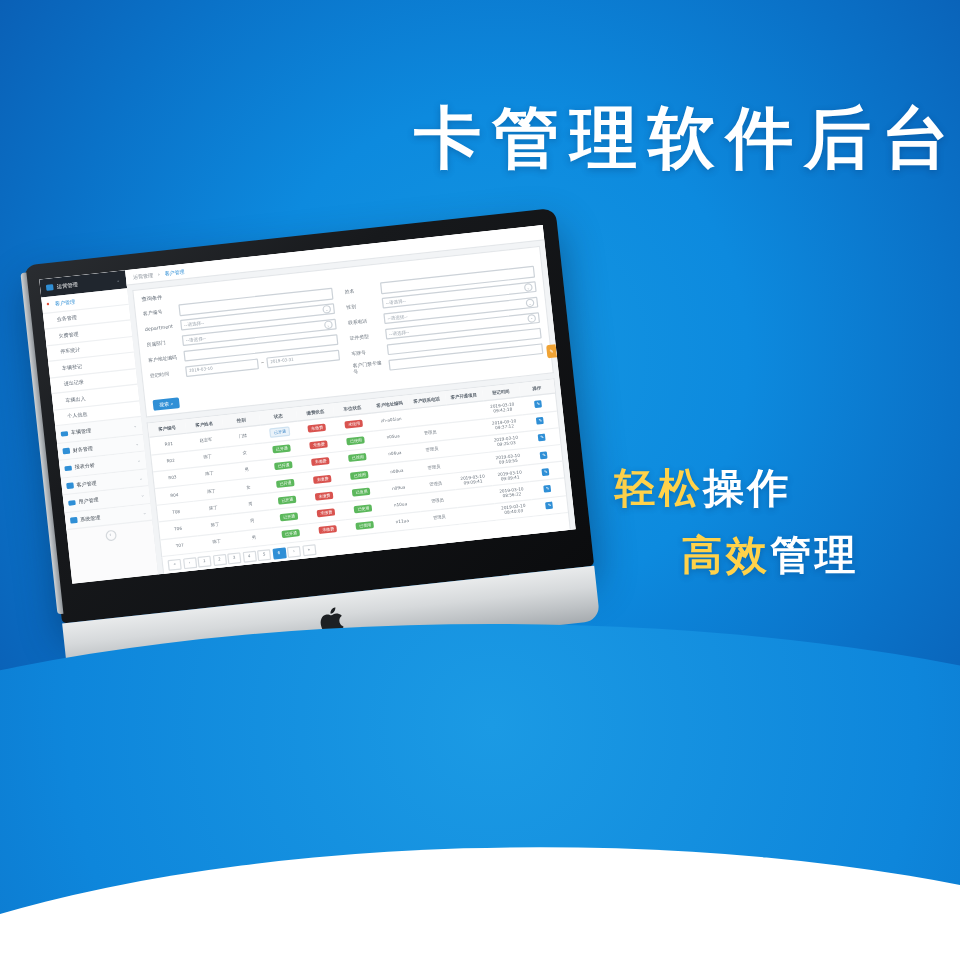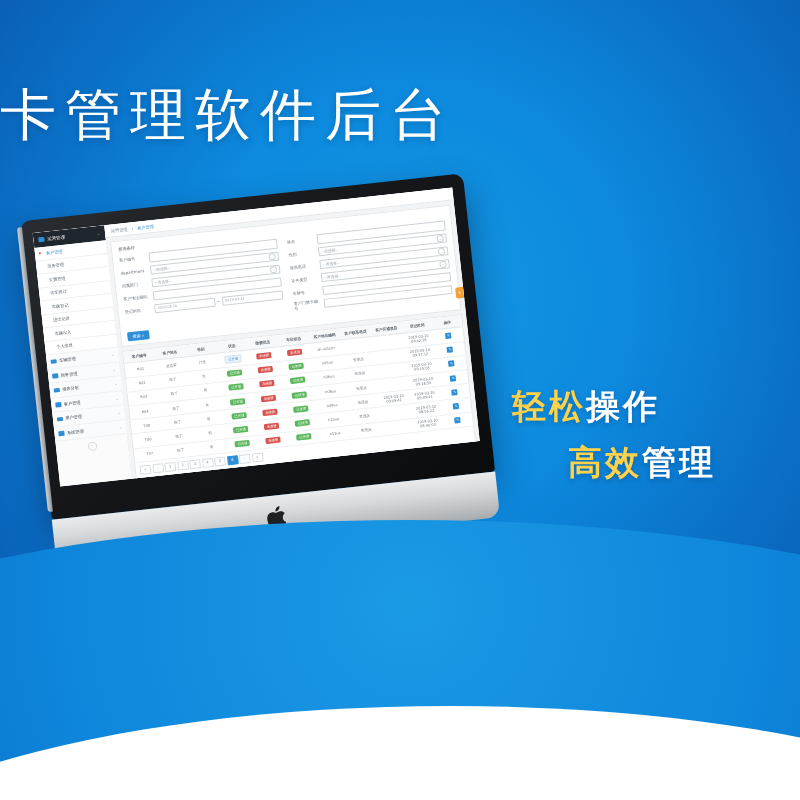--- a/index.html
+++ b/index.html
@@ -17,22 +17,22 @@
   .wave-light1{left:-260px;top:578px;width:1340px;height:420px;background:#13a5ea;}
   .wave-dark2{left:-210px;top:586px;width:1290px;height:420px;background:#1544a5;}
   .wave-main{left:-300px;top:520px;width:1420px;height:420px;
     background:radial-gradient(circle at 50% 20%, #1b9ae4 0%, #0e86db 45%, #0a6cc2 80%, #0a5fb5 100%);}
   .wave-thin{position:absolute;left:-160px;top:660px;width:1180px;height:330px;border-radius:50%;
     border-bottom:5px solid #1aa3ea;border-right:4px solid #1aa3ea;border-left:4px solid transparent;border-top:4px solid transparent;
     background:transparent;transform:rotate(-3deg);}
   .wave-white{position:absolute;left:-200px;top:706px;width:1300px;height:400px;border-radius:50%;background:#ffffff;}
 
   
-  .headline{position:absolute;left:0;top:78px;width:800px;text-align:left;
-    font-family:"DejaVu Sans","Liberation Sans",sans-serif;font-weight:normal;
+  .headline{position:absolute;left:0;top:78px;width:800px;text-align:right;
+    font-family:"DejaVu Sans","Liberation Sans",sans-serif;font-weight:bold;
     font-size:56px;letter-spacing:9px;color:#ffffff;
     text-shadow:0 2px 6px rgba(0,40,90,.30);}
 
   
   .slogan{position:absolute;font-weight:bold;white-space:nowrap;
     text-shadow:0 2px 5px rgba(0,40,90,.30);}
   .slogan1{left:512px;top:384px;font-size:34px;letter-spacing:3px;}
   .slogan2{left:568px;top:440px;font-size:34px;letter-spacing:3px;}
   .sl-gold{color:#ffd24a;}
   .sl-white{color:#ffffff;}

